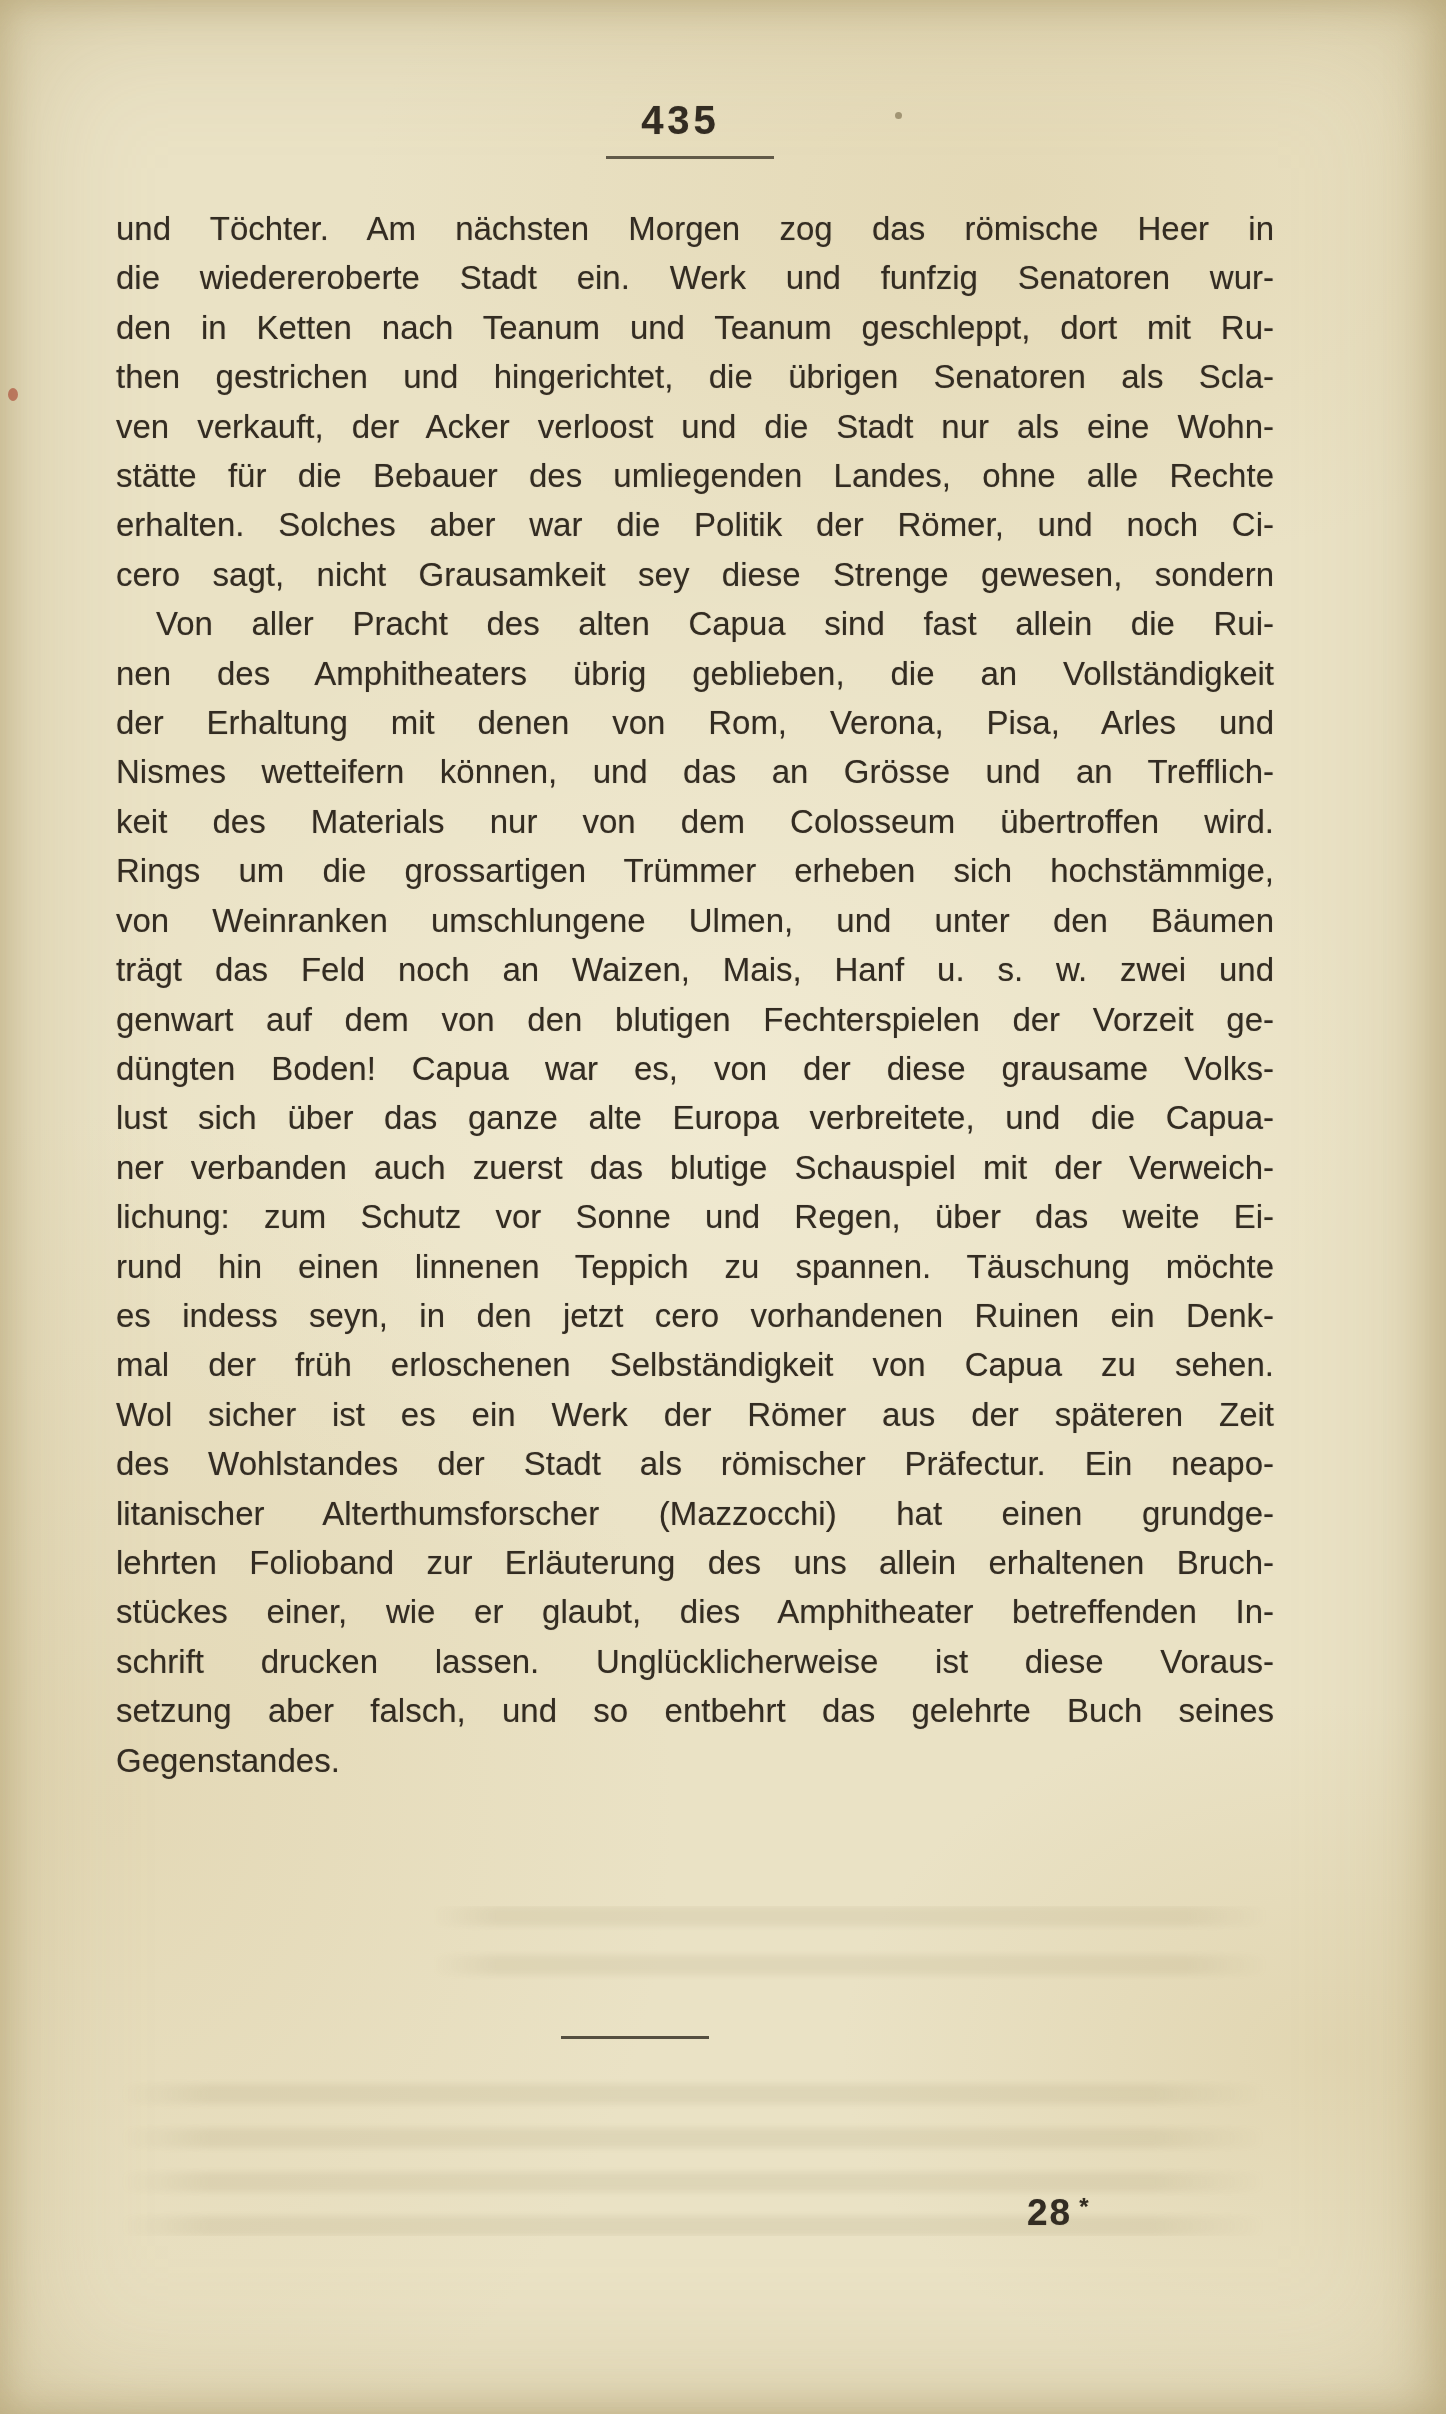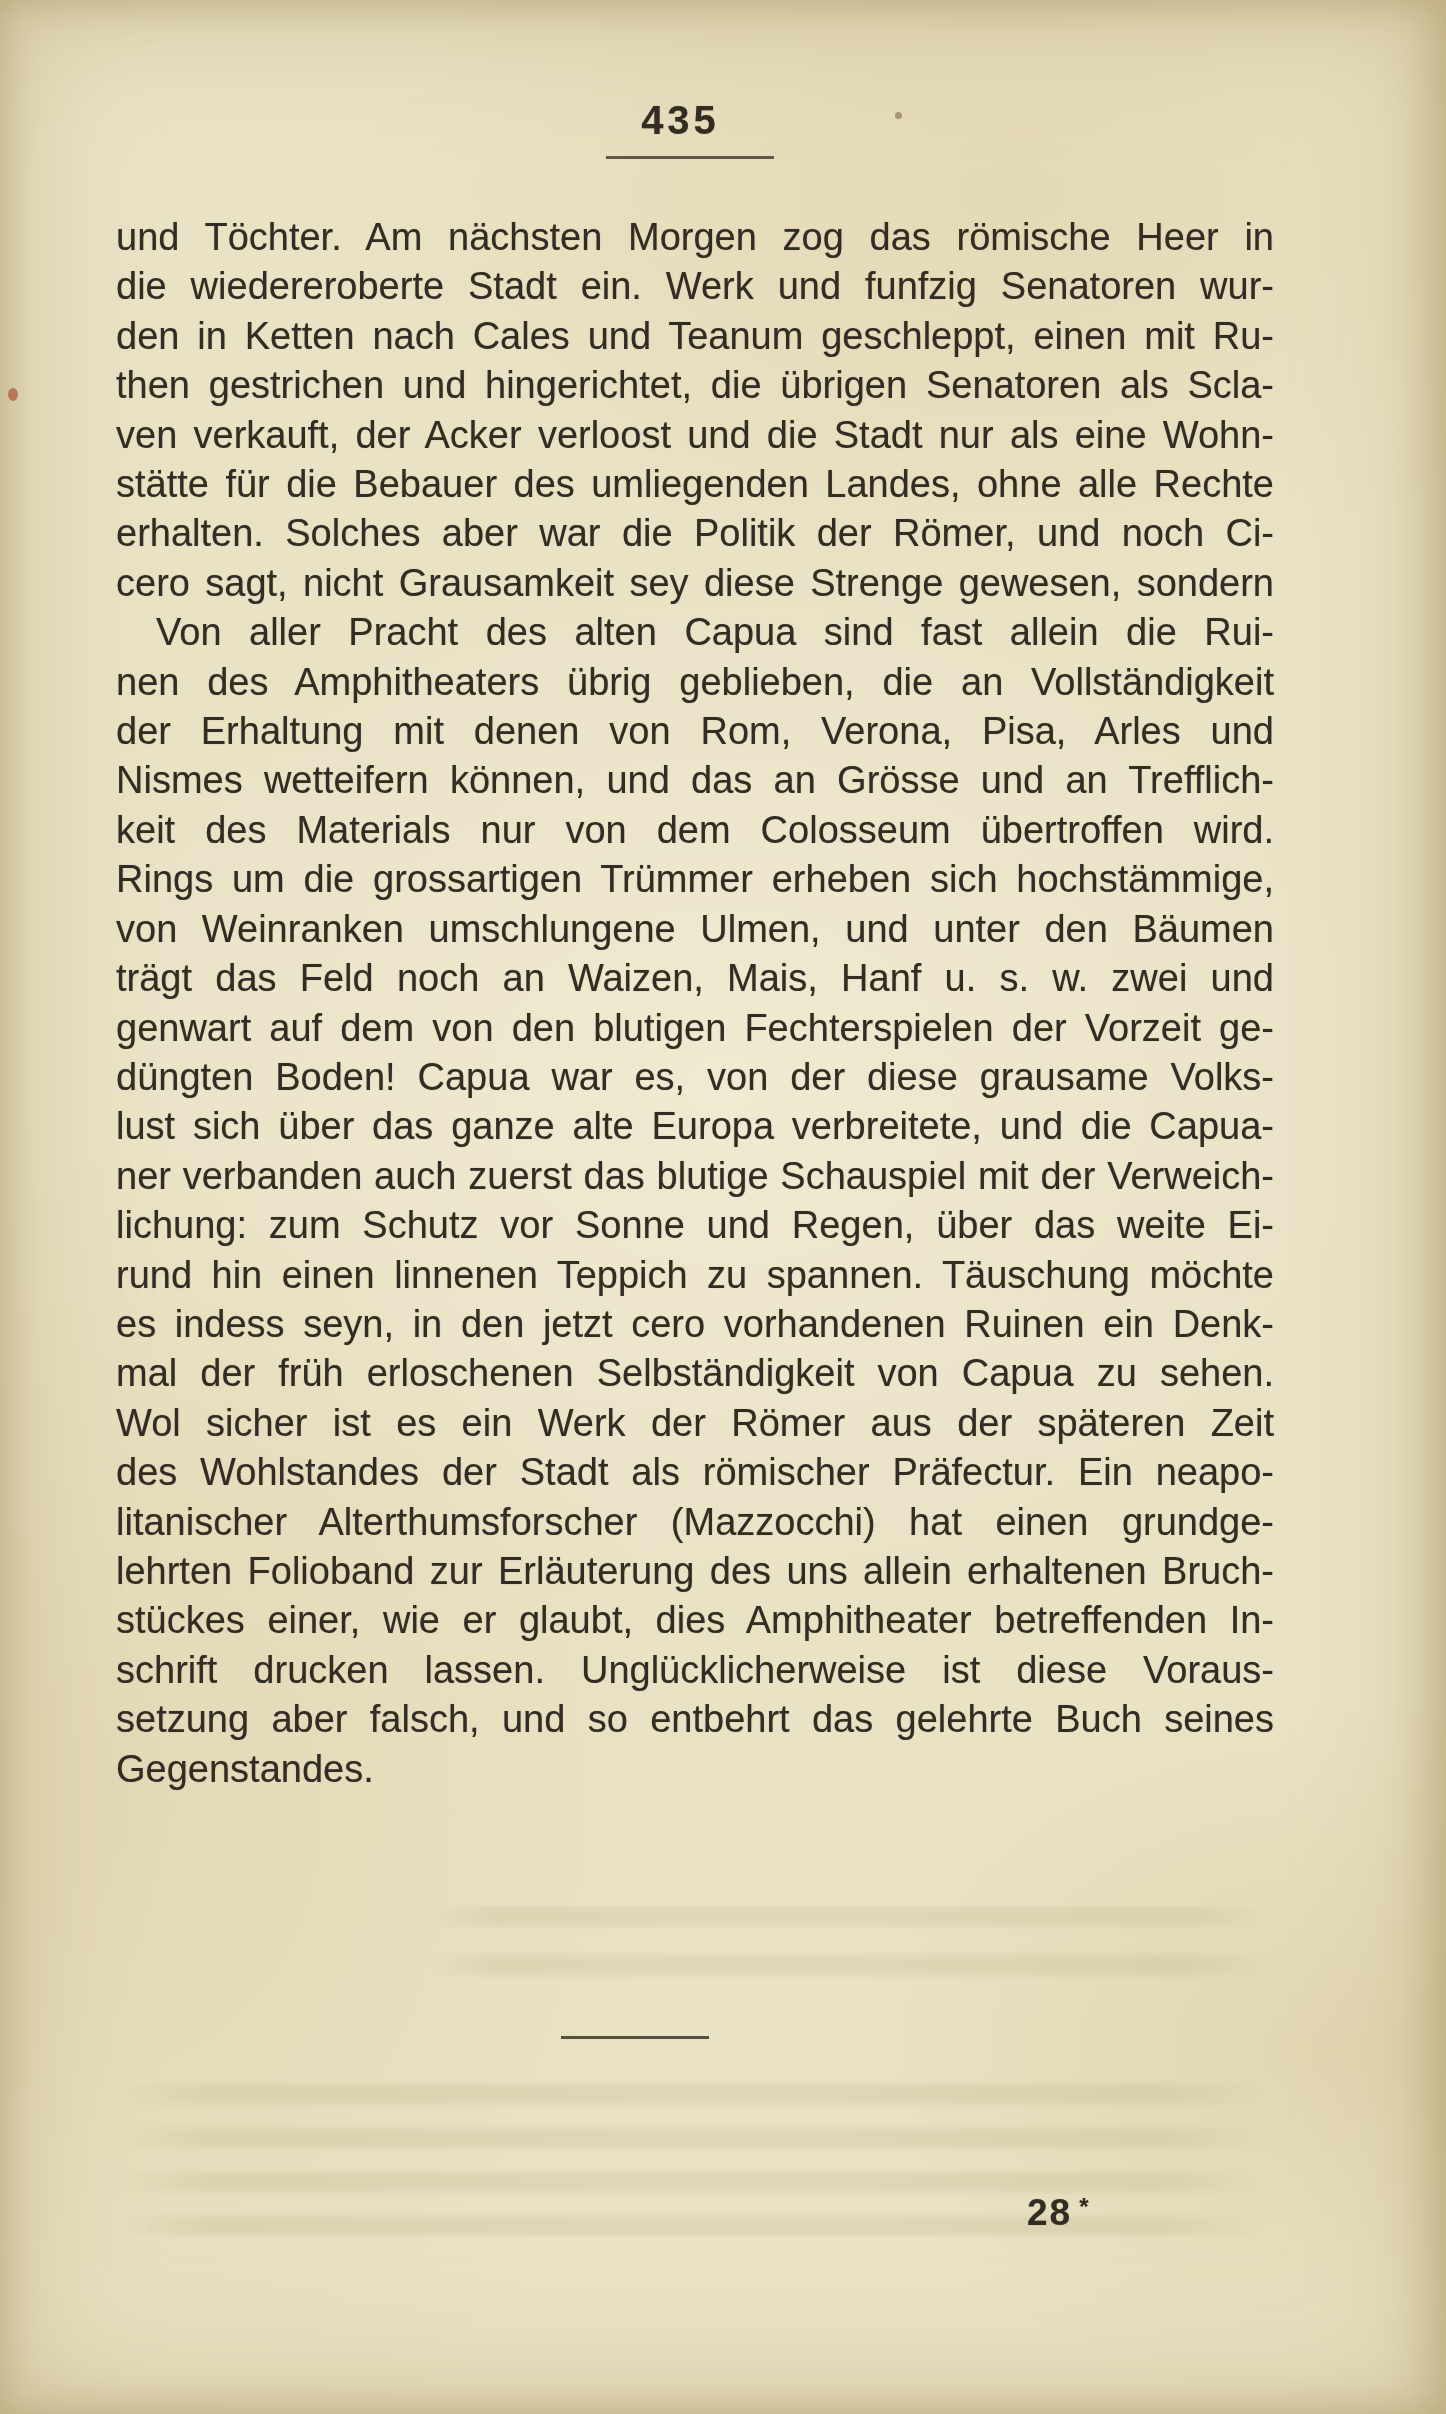--- a/index.html
+++ b/index.html
@@ -38,23 +38,23 @@
     font-weight: bold;
     letter-spacing: 4px;
     padding: 0 54px 13px 35px;
     margin-left: -10px;
     border-bottom: 3px solid rgba(52,45,33,0.75);
     text-shadow: 0 0 1px rgba(51,44,34,0.4);
   }
   .textblock {
     position: absolute;
     left: 116px;
-    top: 213px;
+    top: 204px;
     width: 1158px;
-    font-size: 38px;
+    font-size: 33px;
     line-height: 49.4px;
     text-shadow: 0 0 1px rgba(51,44,34,0.35);
   }
   .tline {
     text-align: justify;
     text-align-last: justify;
   }
   .tline.indent { text-indent: 40px; }
   .tline.lastline { text-align-last: left; }
 
@@ -106,21 +106,21 @@
 <div class="page">
 
   <div class="header">
     <span class="pagenum">435</span>
   </div>
 
   <div class="textblock">
     <div class="paragraph">
         <div class="tline">und Töchter. Am nächsten Morgen zog das römische Heer in</div>
         <div class="tline">die wiedereroberte Stadt ein. Werk und funfzig Senatoren wur-</div>
-        <div class="tline">den in Ketten nach Cales und Teanum geschleppt, einen mit Ru-</div>
+        <div class="tline">den in Ketten nach Teanum und Teanum geschleppt, dort mit Ru-</div>
         <div class="tline">then gestrichen und hingerichtet, die übrigen Senatoren als Scla-</div>
         <div class="tline">ven verkauft, der Acker verloost und die Stadt nur als eine Wohn-</div>
         <div class="tline">stätte für die Bebauer des umliegenden Landes, ohne alle Rechte</div>
         <div class="tline">erhalten. Solches aber war die Politik der Römer, und noch Ci-</div>
         <div class="tline">cero sagt, nicht Grausamkeit sey diese Strenge gewesen, sondern</div>
       </div>
     <div class="paragraph">
         <div class="tline indent">Von aller Pracht des alten Capua sind fast allein die Rui-</div>
         <div class="tline">nen des Amphitheaters übrig geblieben, die an Vollständigkeit</div>
         <div class="tline">der Erhaltung mit denen von Rom, Verona, Pisa, Arles und</div>

